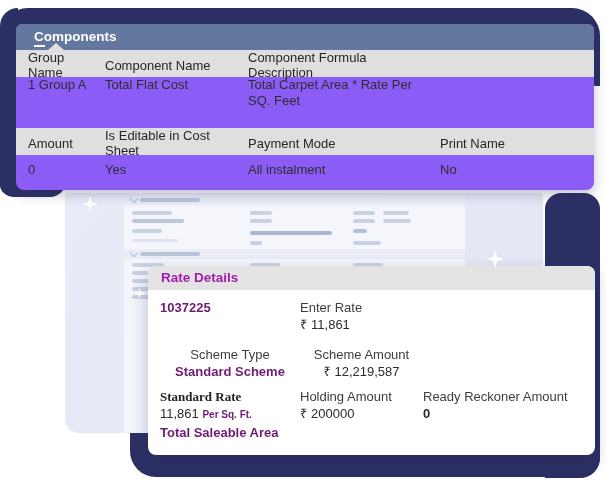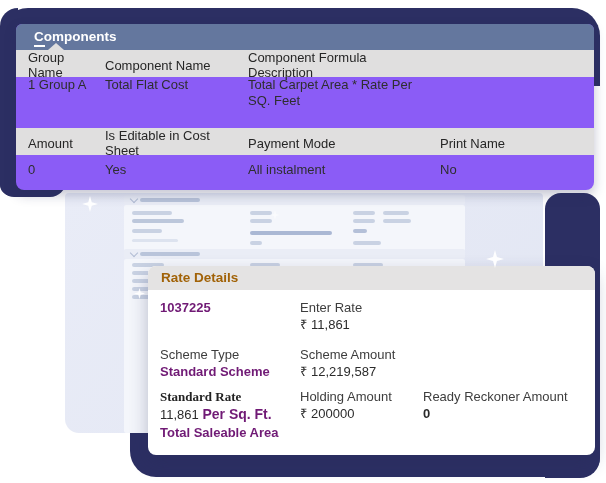--- a/index.html
+++ b/index.html
@@ -41,24 +41,24 @@
   #row-h1{top:26px;height:27px;}
   #row-d1{top:53px;height:51px;align-items:flex-start;padding-top:0;line-height:16px;}
   #row-h2{top:104px;height:27px;}
   #row-d2{top:131px;height:35px;align-items:flex-start;padding-top:7px;}
   .cell{display:block;padding-right:8px;}
   #formula-cell{max-width:186px;}
   
   #rate-card{left:148px;top:266px;width:447px;height:189px;background:#ffffff;border-radius:8px;
              box-shadow:0 8px 18px rgba(40,43,90,.30);overflow:hidden;}
   #rate-header{position:absolute;left:0;top:0;width:100%;height:24px;background:#e4e3e3;}
-  #rate-title{position:absolute;left:13px;top:4px;font-size:13.5px;font-weight:700;color:#a16207;}
+  #rate-title{position:absolute;left:13px;top:4px;font-size:13.5px;font-weight:700;color:#a21caf;}
   .rgrid{position:absolute;left:0;width:100%;display:grid;
          grid-template-columns:140px 123px 1fr;box-sizing:border-box;padding:0 0 0 12px;}
-  #rrow1{top:33px;} #rrow2{top:80px;} #rrow3{top:122px;}
+  #rrow1{top:33px;} #rrow2{top:80px;text-align:center;} #rrow3{top:122px;}
   .rlabel{font-size:13px;color:#3d3d3d;line-height:17px;}
   .rlabel.bold{font-weight:700;color:#232323;font-family:Liberation Serif, serif;}
   .rvalue{font-size:13px;color:#2b2b2b;font-weight:500;line-height:17px;}
   .rvalue.bold{font-weight:700;}
   .blue{color:#701a75;font-weight:700;}
   .rline{line-height:18px;font-size:13px;}
 </style>
 </head>
 <body>
 
@@ -166,21 +166,21 @@
         <div class="rvalue">₹ 12,219,587</div>
       </div>
       <div></div>
     </div>
 
     <div class="rgrid" id="rrow3">
       <div>
         <div class="rlabel bold">Standard Rate</div>
         <div class="rline">
           <span class="rvalue">11,861</span>
-          <span class="blue" style="font-size:14px;">Per Sq. Ft.</span>
+          <span class="blue" style="font-size:10px;">Per Sq. Ft.</span>
         </div>
         <div class="rline blue">Total Saleable Area</div>
       </div>
       <div>
         <div class="rlabel">Holding Amount</div>
         <div class="rvalue">₹ 200000</div>
       </div>
       <div>
         <div class="rlabel">Ready Reckoner Amount</div>
         <div class="rvalue bold">0</div>

